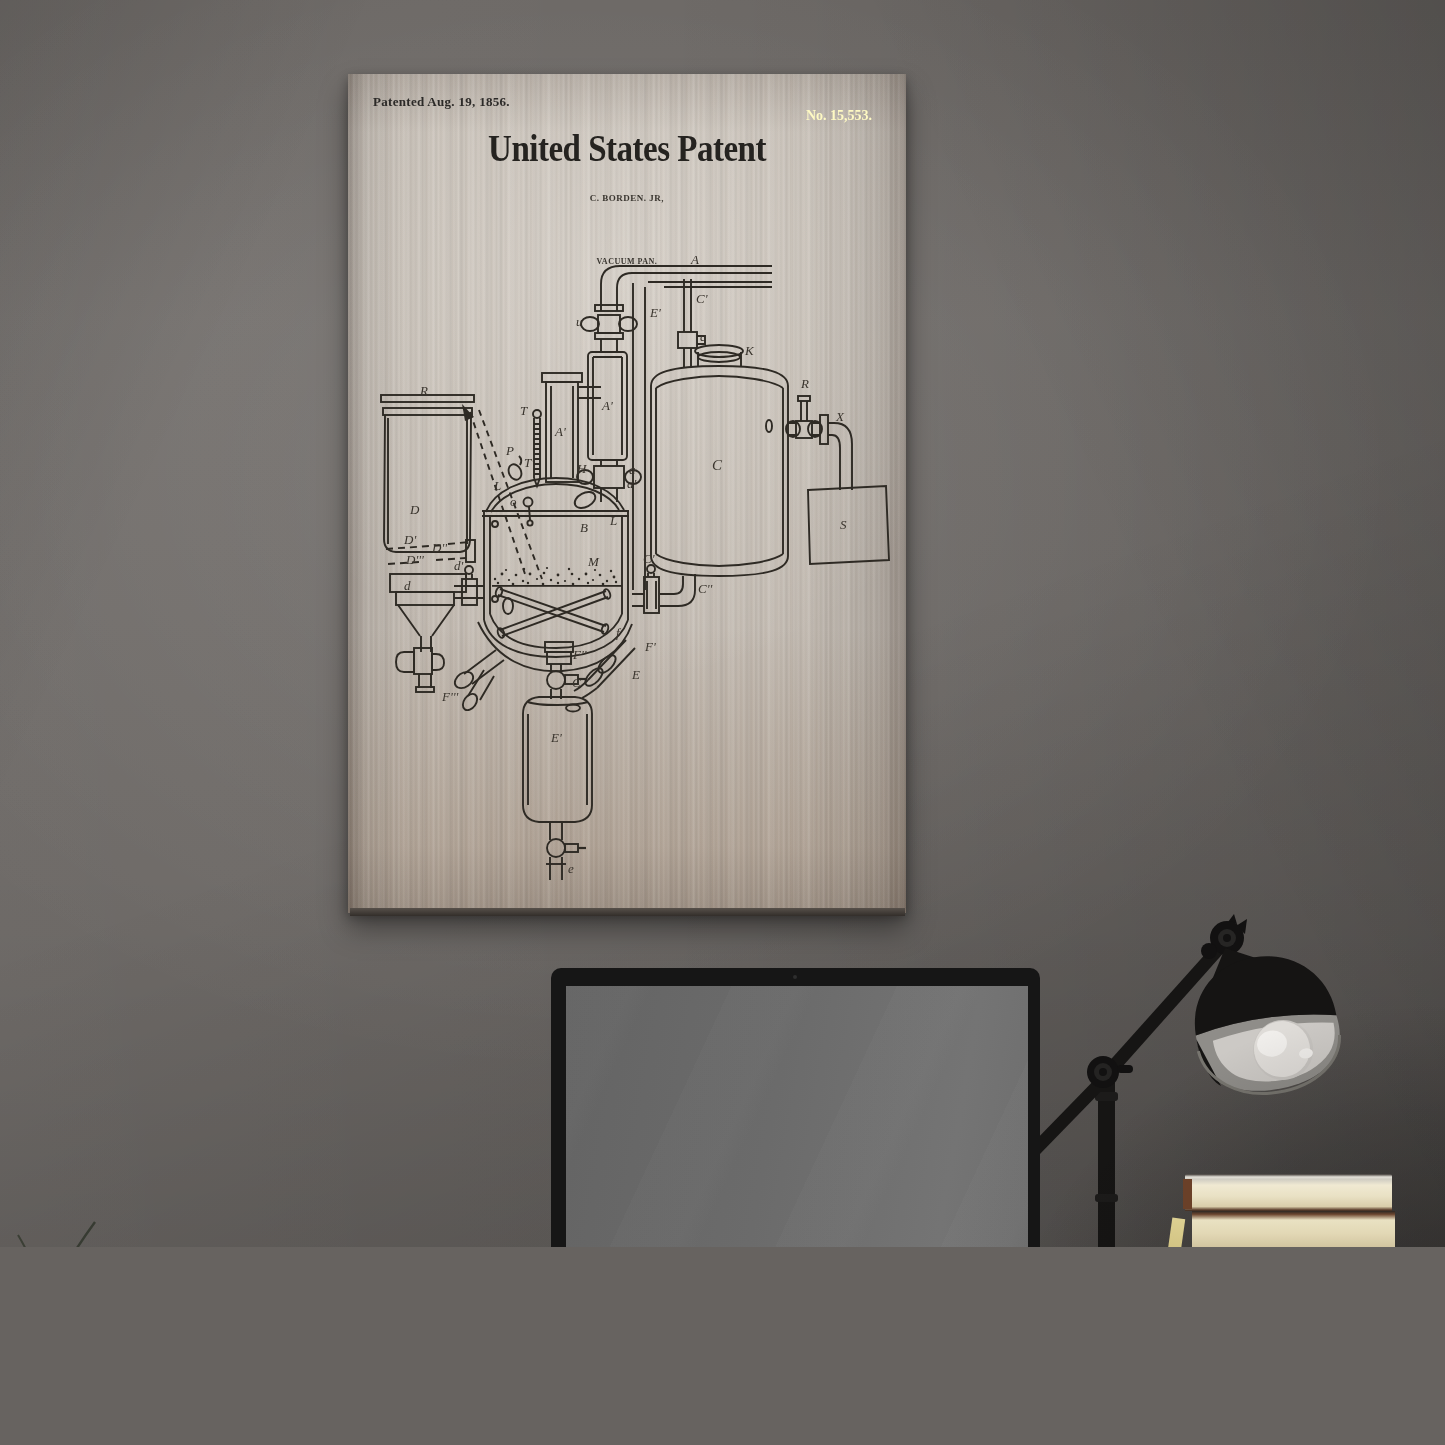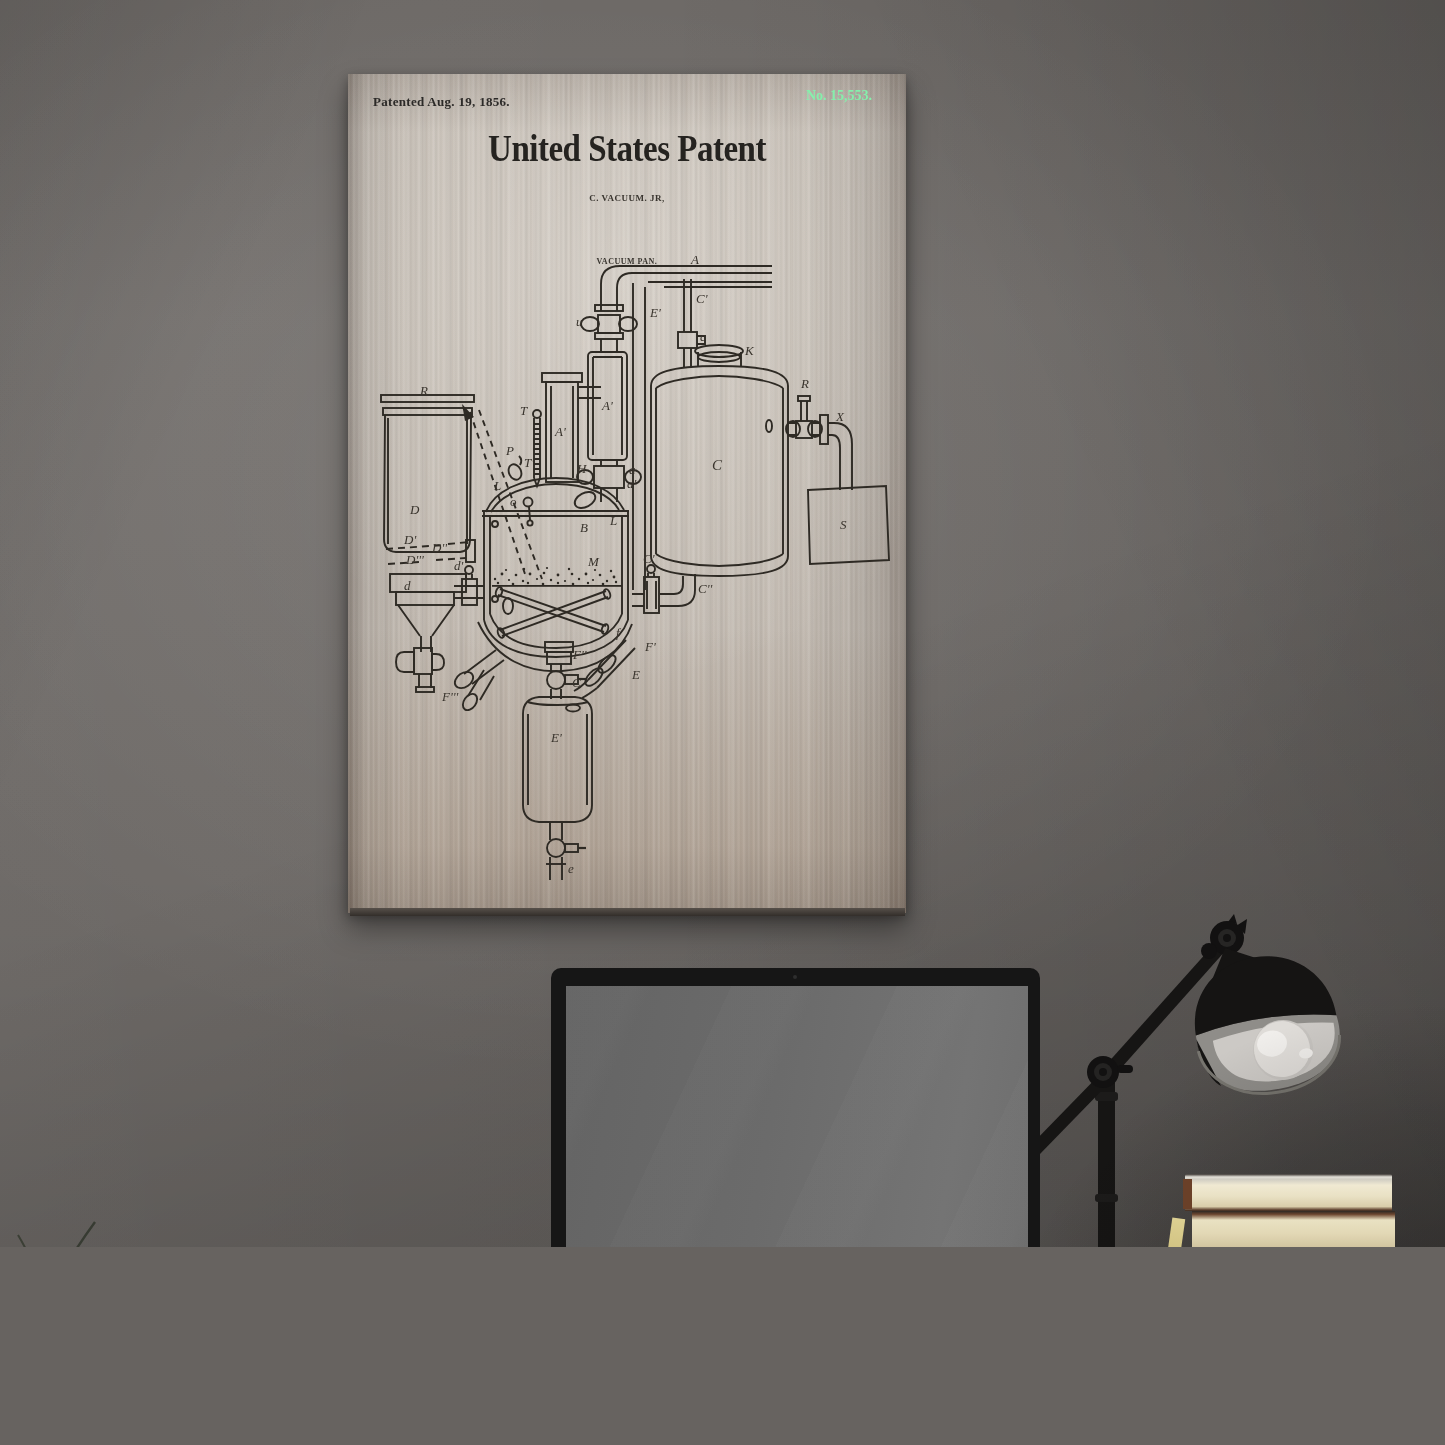--- a/index.html
+++ b/index.html
@@ -56,28 +56,28 @@
       linear-gradient(to bottom, rgba(60,45,35,0.18) 0%, rgba(0,0,0,0) 7%, rgba(0,0,0,0) 66%, rgba(105,70,40,0.20) 92%, rgba(70,45,25,0.30) 100%),
       #c3bbb2;
     box-shadow:0 16px 26px rgba(0,0,0,0.38), 0 4px 10px rgba(0,0,0,0.3);"></div>
 
   <div class="abs" style="left:350px;top:908px;width:555px;height:8px;
     background:linear-gradient(to bottom,#57504a,#332e2a);"></div>
 
   <div class="abs" style="left:373px;top:94px;width:260px;height:20px;
     font:bold 13px 'Liberation Serif',serif;color:#2c2a28;letter-spacing:0.3px;">Patented Aug. 19, 1856.</div>
 
-  <div class="abs" style="left:806px;top:88px;width:120px;height:20px;
-    font:bold 14px 'Liberation Serif',serif;color:#86efac;">No. 15,553.</div>
+  <div class="abs" style="left:806px;top:108px;width:120px;height:20px;
+    font:bold 14px 'Liberation Serif',serif;color:#fef9c3;">No. 15,553.</div>
 
   <div class="abs" style="left:348px;top:128px;width:558px;text-align:center;
     font:bold 33px 'Liberation Serif',serif;color:#252320;letter-spacing:-0.5px;transform:scaleY(1.15);transform-origin:50% 0;">United States Patent</div>
 
   <div class="abs" style="left:348px;top:193px;width:558px;text-align:center;
-    font:bold 9px 'Liberation Serif',serif;color:#39352f;letter-spacing:0.5px;">C. VACUUM. JR,</div>
+    font:bold 9px 'Liberation Serif',serif;color:#39352f;letter-spacing:0.5px;">C. BORDEN. JR,</div>
 
   <div class="abs" style="left:348px;top:217px;width:558px;text-align:center;
     font:bold 8px 'Liberation Serif',serif;color:#39352f;letter-spacing:0.5px;margin-top:40px;">VACUUM PAN.</div>
 
   <svg class="abs" id="drawing" style="left:348px;top:74px;" width="558" height="839" viewBox="0 0 558 839" fill="none" stroke="#2e2a24" stroke-width="1.9">
 
     <g>
       <path d="M253,237 L253,210 Q253,192 272,192 L424,192"></path>
       <path d="M269,237 L269,214 Q269,199 284,199 L424,199"></path>
       <path d="M300,208 L424,208 M316,213 L424,213"></path>

